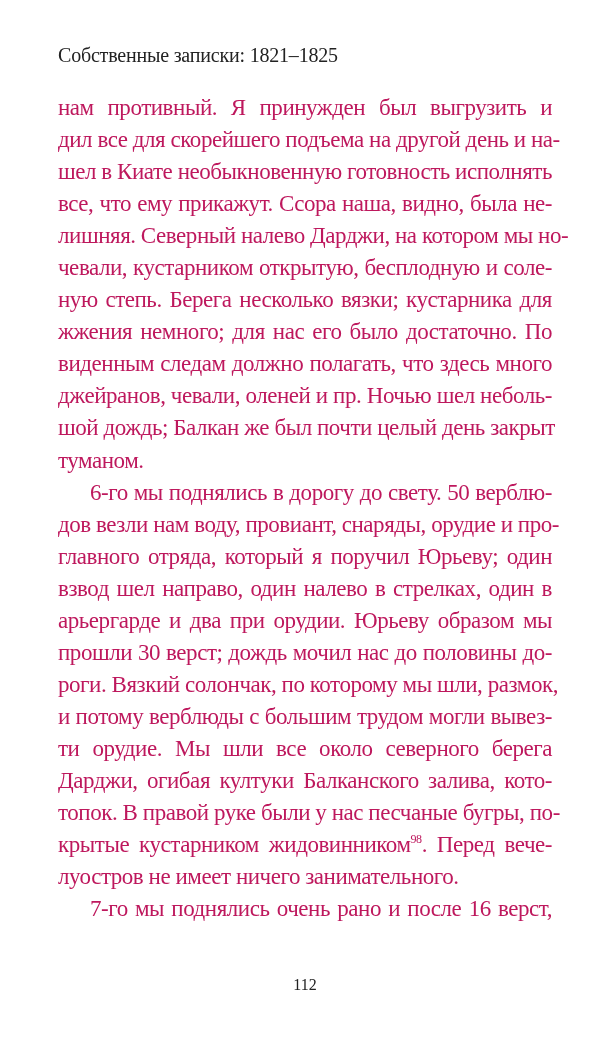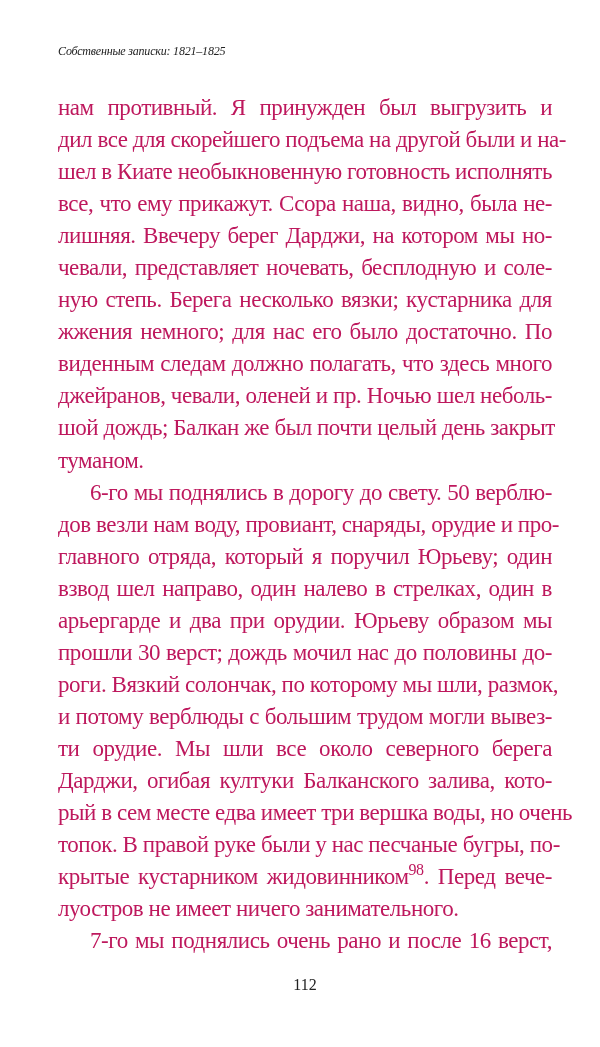--- a/index.html
+++ b/index.html
@@ -1,65 +1,64 @@
 <!DOCTYPE html>
 <html><head>
 <meta charset="utf-8">
 <style>
   html, body { margin:0; padding:0; background:#ffffff; }
   body { width:600px; height:1047px; position:relative; overflow:hidden; }
   .running-head {
     position:absolute; left:58px; top:44px;
-    font-family:"Liberation Serif", serif; font-style:italic;
-    font-size:12px; color:#222; letter-spacing:-0.2px;
+    font-family:"Liberation Serif", serif; 
+    font-size:20px; color:#222; letter-spacing:-0.2px;
   }
   .text-block { position:absolute; left:58px; top:92px; width:494px; }
   .line {
     font-family:"Liberation Serif", serif;
     font-size:23px; line-height:32.05px; height:32.05px;
     color:#be185d; white-space:nowrap;
     text-align:justify; text-align-last:justify;
     letter-spacing:-0.45px;
   }
   .line.last { text-align-last:left; }
   .line.indent { padding-left:32px; }
-  .line sup { font-size:16px; vertical-align:9px; line-height:0;font-family:Liberation Serif, serif; }
+  .line sup { font-size:12px; vertical-align:9px; line-height:0;font-family:Liberation Serif, serif; }
   .page-number {
     position:absolute; left:0; width:610px; top:976px; text-align:center;
     font-family:"Liberation Serif", serif; font-size:16px; color:#222;
   }
 </style>
 </head>
 <body>
 
 <div class="running-head">Собственные записки: 1821–1825</div>
 
 <div class="text-block" id="text-block">
     <div class="line">нам противный. Я принужден был выгрузить и</div>
-    <div class="line">дил все для скорейшего подъема на другой были и на-</div>
+    <div class="line">дил все для скорейшего подъема на другой день и на-</div>
     <div class="line">шел в Киате необыкновенную готовность исполнять</div>
     <div class="line">все, что ему прикажут. Ссора наша, видно, была не-</div>
-    <div class="line">лишняя. Ввечеру берег Дарджи, на котором мы но-</div>
-    <div class="line">чевали, представляет ночевать, бесплодную и соле-</div>
+    <div class="line">лишняя. Северный налево Дарджи, на котором мы но-</div>
+    <div class="line">чевали, кустарником открытую, бесплодную и соле-</div>
     <div class="line">ную степь. Берега несколько вязки; кустарника для</div>
     <div class="line">жжения немного; для нас его было достаточно. По</div>
     <div class="line">виденным следам должно полагать, что здесь много</div>
     <div class="line">джейранов, чевали, оленей и пр. Ночью шел неболь-</div>
     <div class="line">шой дождь; Балкан же был почти целый день закрыт</div>
     <div class="line last">туманом.</div>
     <div class="line indent">6-го мы поднялись в дорогу до свету. 50 верблю-</div>
     <div class="line">дов везли нам воду, провиант, снаряды, орудие и про-</div>
     <div class="line">главного отряда, который я поручил Юрьеву; один</div>
     <div class="line">взвод шел направо, один налево в стрелках, один в</div>
     <div class="line">арьергарде и два при орудии. Юрьеву образом мы</div>
     <div class="line">прошли 30 верст; дождь мочил нас до половины до-</div>
     <div class="line">роги. Вязкий солончак, по которому мы шли, размок,</div>
     <div class="line">и потому верблюды с большим трудом могли вывез-</div>
     <div class="line">ти орудие. Мы шли все около северного берега</div>
     <div class="line">Дарджи, огибая култуки Балканского залива, кото-</div>
-    <div class="line">рый в сем месте едва имеет три вершка воды, но очень</div>
     <div class="line">топок. В правой руке были у нас песчаные бугры, по-</div>
     <div class="line"><span>крытые кустарником жидовинником</span><sup>98</sup><span>. Перед вече-</span></div>
     <div class="line last">луостров не имеет ничего занимательного.</div>
     <div class="line indent">7-го мы поднялись очень рано и после 16 верст,</div>
   </div>
 
 <div class="page-number">112</div>
 
 </body></html>

